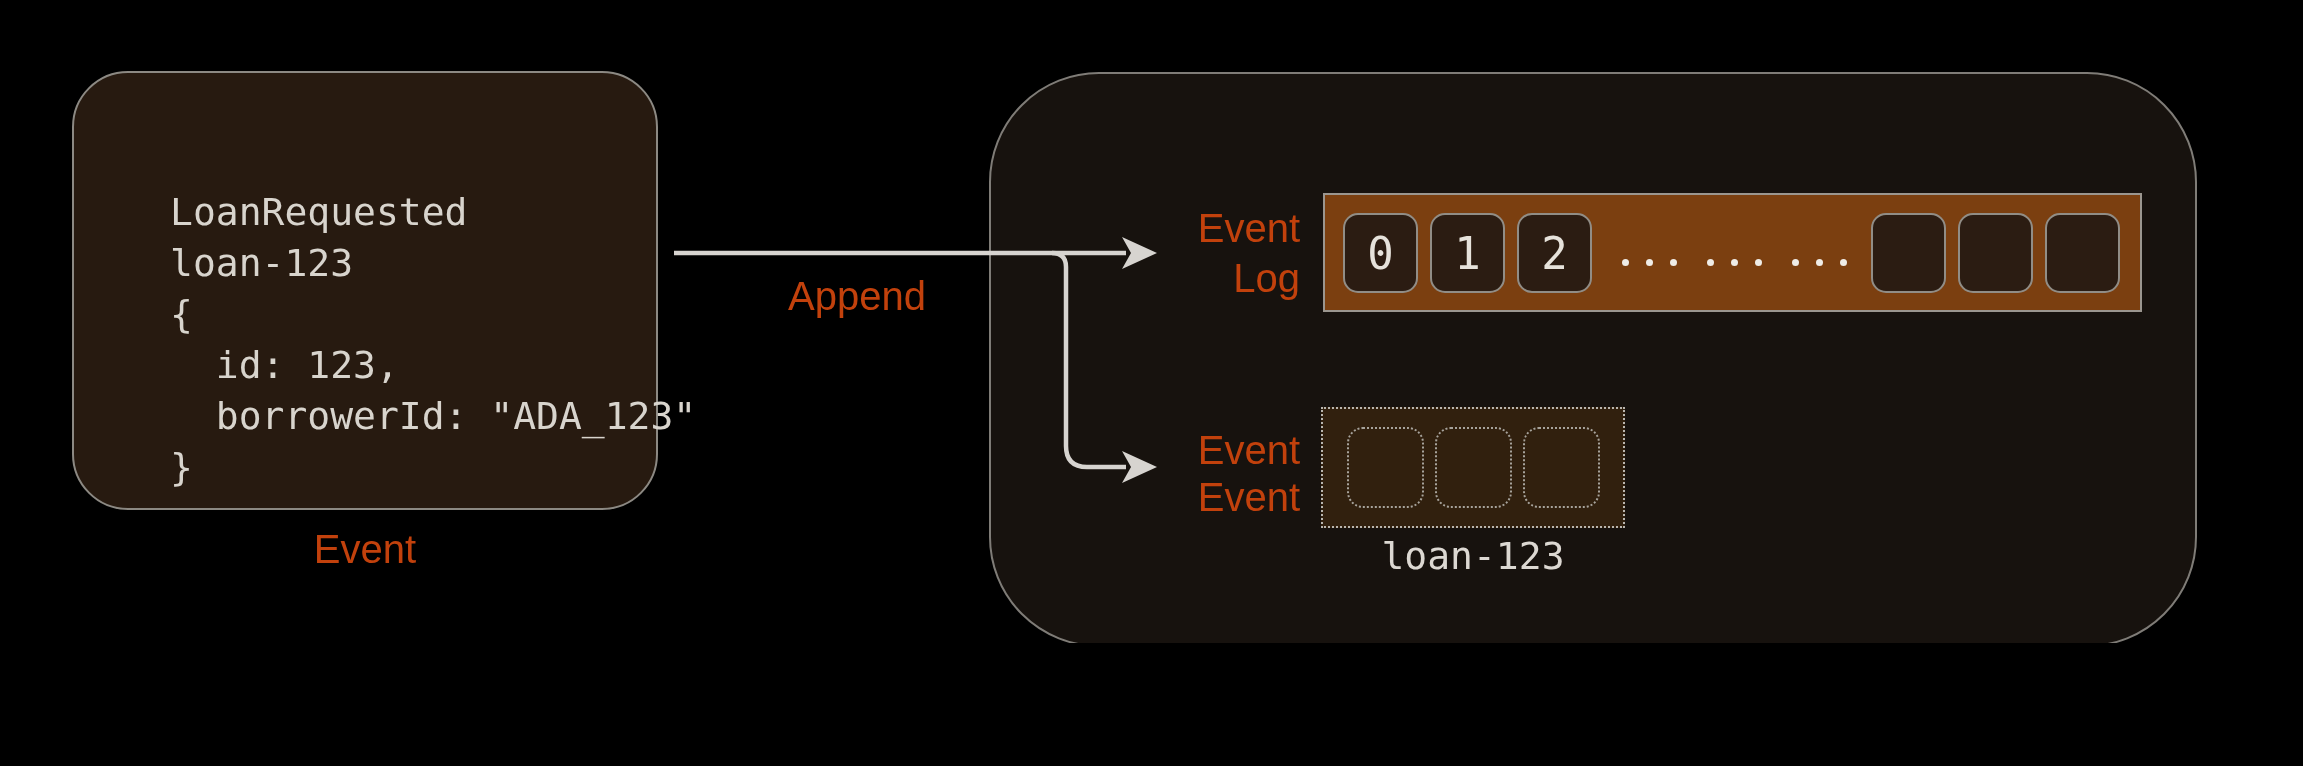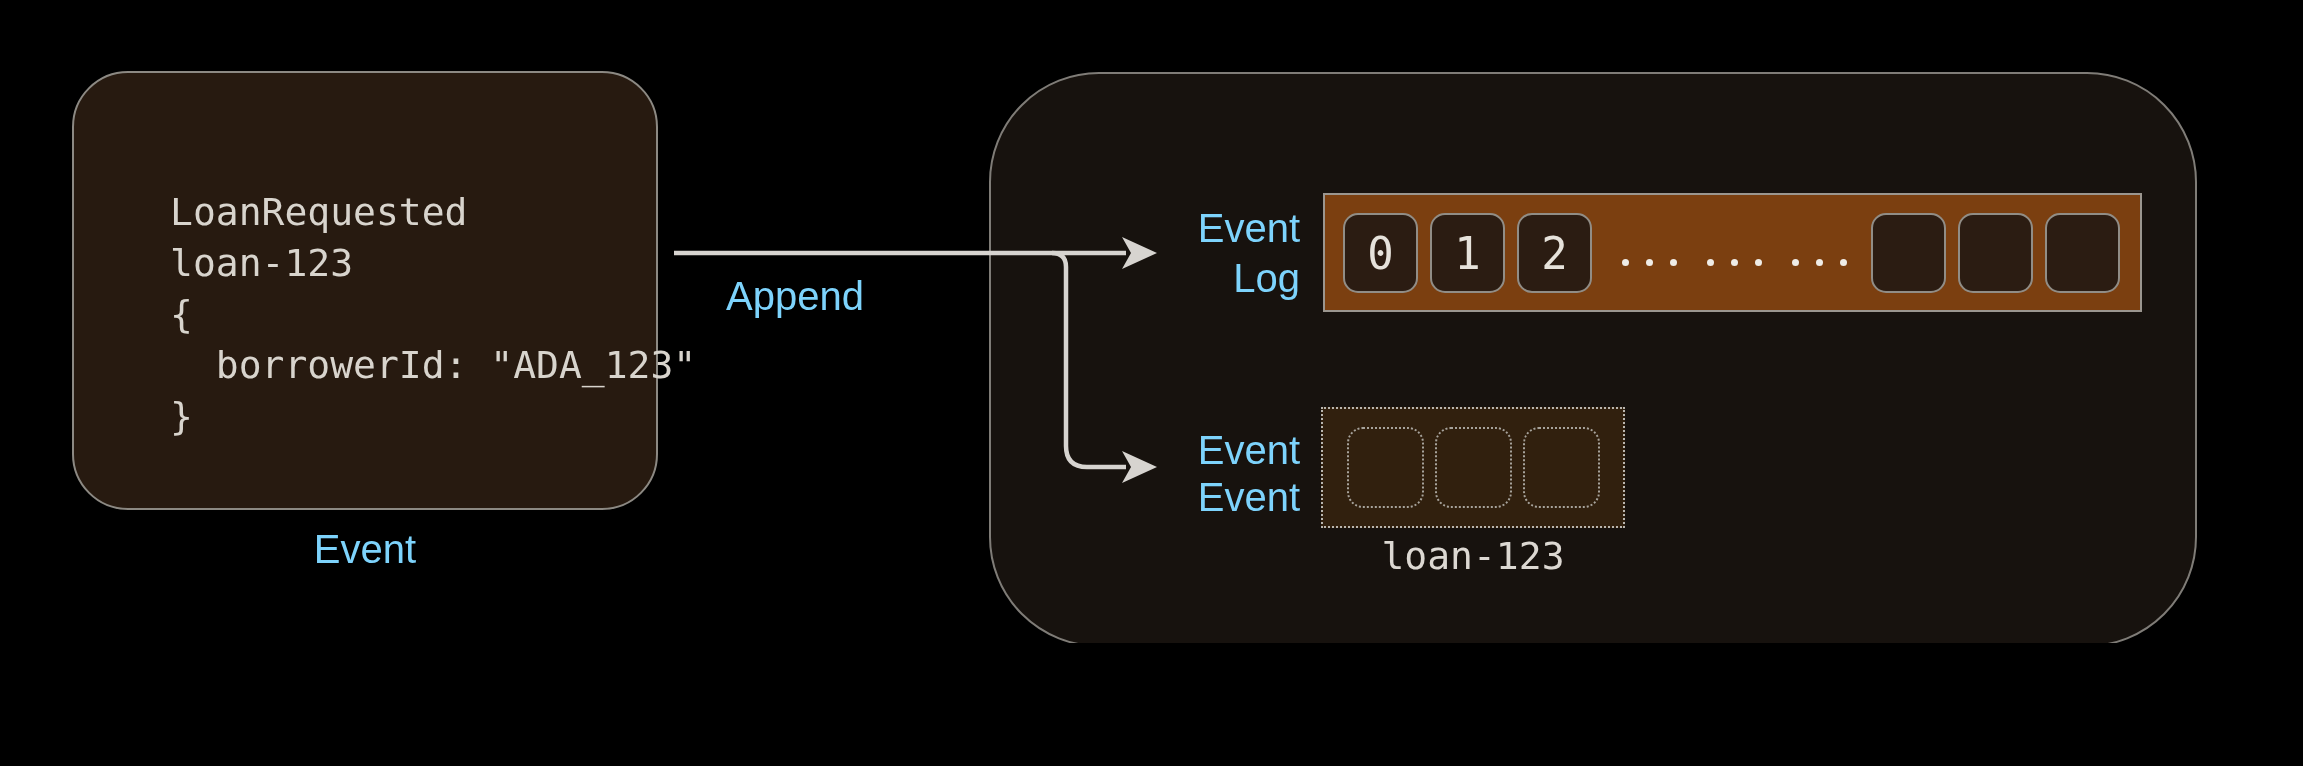--- a/index.html
+++ b/index.html
@@ -7,23 +7,23 @@
           font-family:"Liberation Sans",sans-serif;}
 
   
   .event-card{position:absolute;left:72px;top:71px;width:586px;height:439px;
               background:#271a10;border:2px solid #8c8983;border-radius:56px;box-sizing:border-box;}
   .code{position:absolute;left:96px;top:114px;font-family:"DejaVu Sans Mono",monospace;
         font-size:38px;line-height:51px;color:#d8d4cd;}
   .code-line{white-space:pre;}
 
   
-  .label{position:absolute;color:#7dd3fc;font-size:40px;line-height:50px;}
+  .label{position:absolute;color:#c2410c;font-size:40px;line-height:50px;}
   .event-label{left:72px;top:524px;width:586px;text-align:center;}
-  .append-label{left:726px;top:271px;width:200px;text-align:left;}
+  .append-label{left:726px;top:271px;width:200px;text-align:right;}
   .log-label{right:1003px;top:203px;text-align:right;}
   .stream-label{right:1003px;top:427px;text-align:right;line-height:47px;}
   .store-label{left:989px;top:659px;width:1208px;text-align:center;}
   .stream-name{left:1321px;top:531px;width:304px;text-align:center;
                font-family:"DejaVu Sans Mono",monospace;font-size:38px;color:#dcd8d2;}
 
   
   .store{position:absolute;left:989px;top:72px;width:1208px;height:575px;
          background:#17120e;border:2px solid #7f7c77;border-radius:110px;box-sizing:border-box;}
 
@@ -53,20 +53,21 @@
 </head>
 <body>
 
 <div class="canvas">
 
   <div class="event-card">
     <div class="code" id="code-block">
         <div class="code-line">LoanRequested</div>
         <div class="code-line">loan-123</div>
         <div class="code-line">{</div>
+        <div class="code-line">  id: 123,</div>
         <div class="code-line">  borrowerId: "ADA_123"</div>
         <div class="code-line">}</div>
       </div>
   </div>
   <div class="label event-label">Event</div>
 
   <div class="label append-label">Append</div>
 
   <div class="store"></div>
 

